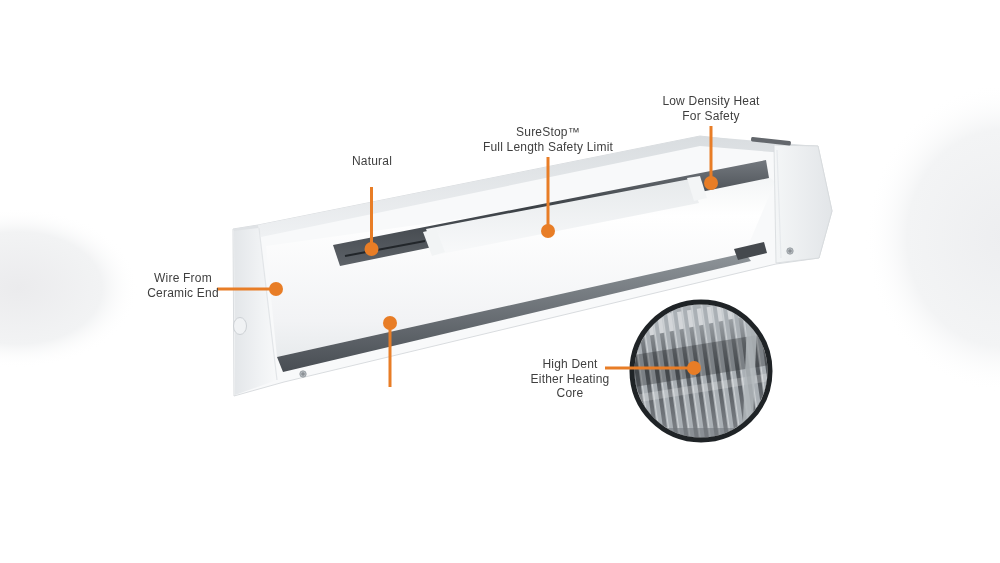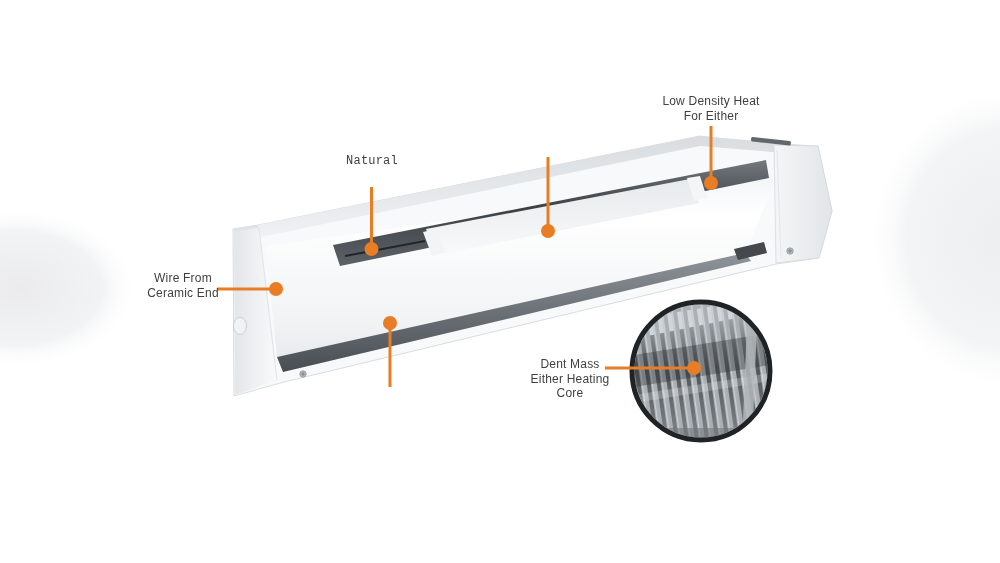--- a/index.html
+++ b/index.html
@@ -180,33 +180,37 @@
       </g>
       <g>
         <line x1="605" y1="368" x2="694" y2="368"></line>
         <circle cx="694" cy="368" r="7" stroke="none"></circle>
       </g>
     </g>
   </svg>
 
   <div class="callout" style="left:631px;top:94px;width:160px;">
     <span>Low Density Heat</span>
-    <span>For Either</span>
-  </div>
-
-
-  <div class="callout" style="left:292px;top:154px;width:160px;font-family:Liberation Mono, monospace;">
+    <span>For Safety</span>
+  </div>
+
+  <div class="callout" style="left:448px;top:125px;width:200px;">
+    <span>SureStop™</span>
+    <span>Full Length Safety Limit</span>
+  </div>
+
+  <div class="callout" style="left:292px;top:154px;width:160px;">
     <span>Natural</span>
   </div>
 
   <div class="callout" style="left:127px;top:271px;width:112px;">
     <span>Wire From</span>
     <span>Ceramic End</span>
   </div>
 
 
   <div class="callout" style="left:490px;top:357px;width:160px;">
-    <span>Dent Mass</span>
+    <span>High Dent</span>
     <span>Either Heating</span>
     <span>Core</span>
   </div>
 
 </div>
 
 </body></html>

